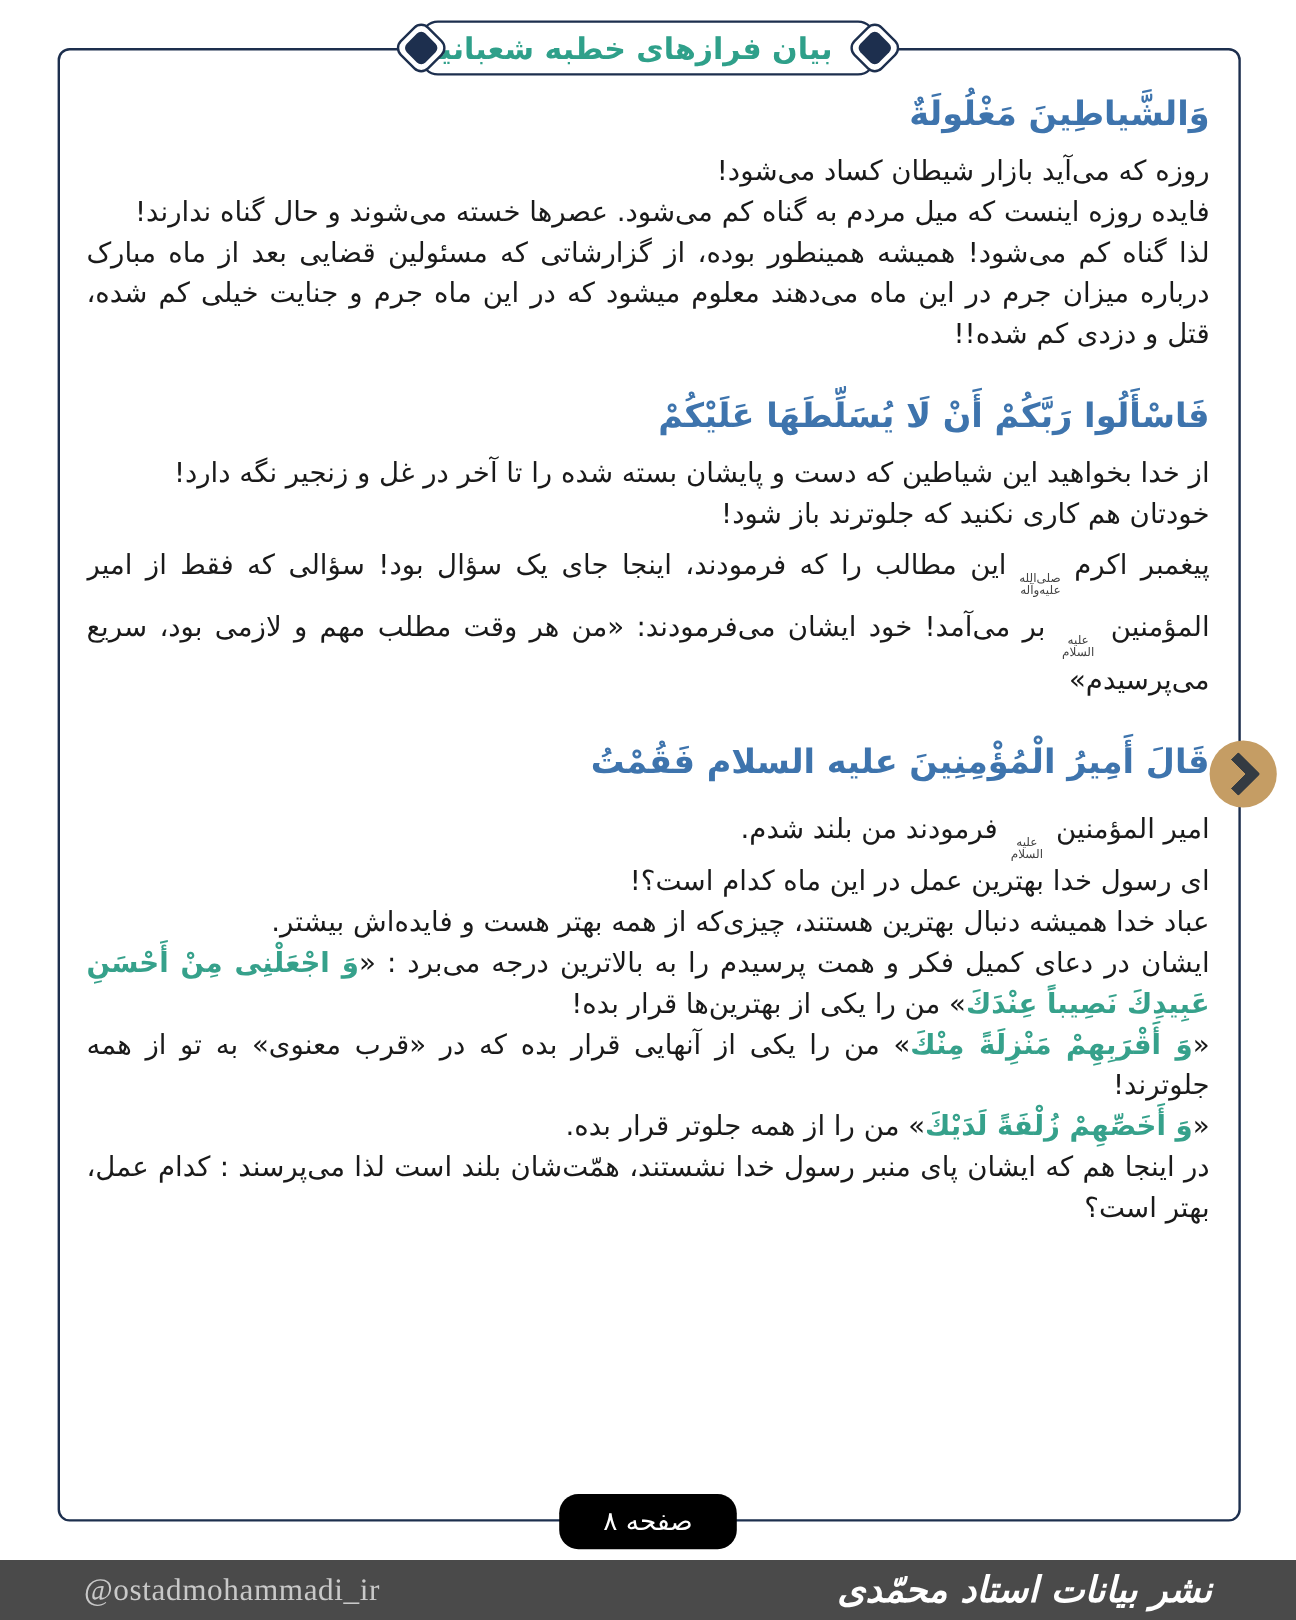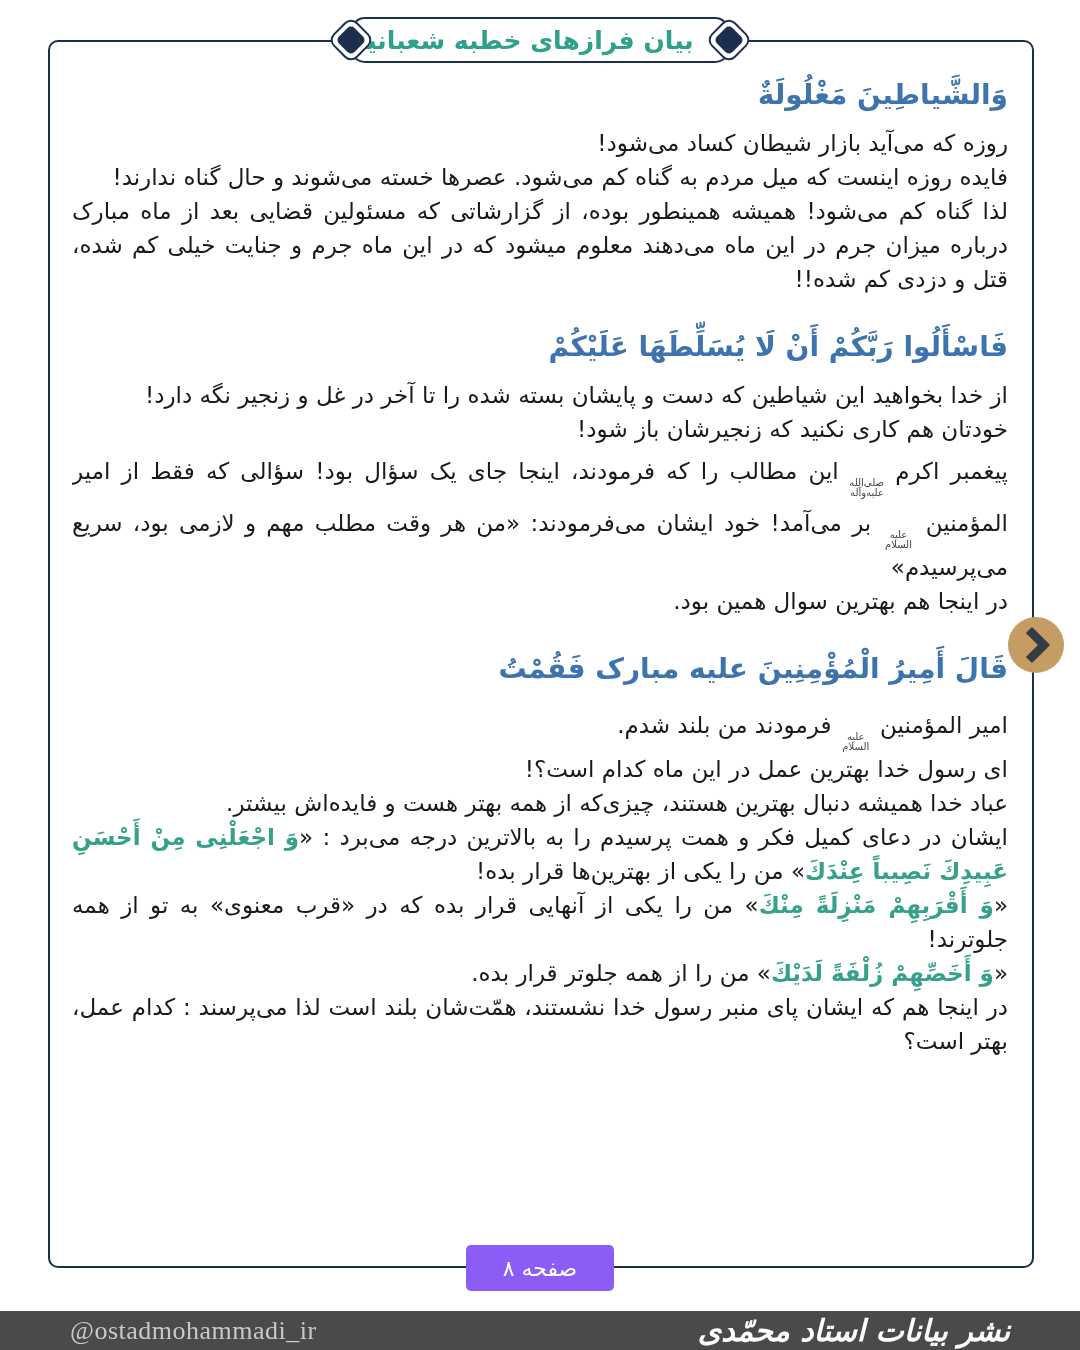--- a/index.html
+++ b/index.html
@@ -56,27 +56,27 @@
     background:#c59d64;z-index:6;display:flex;align-items:center;justify-content:center;
     cursor:pointer;
   }
   .chev{
     width:17px;height:17px;border-top:9px solid #343b42;border-right:9px solid #343b42;
     transform:rotate(45deg);margin-right:9px;border-radius:2px;
   }
   
   .page-pill{
     position:absolute;left:50%;top:1245px;transform:translateX(-50%);
-    min-width:148px;height:46px;background:#8b5cf6;border-radius:5px;
+    min-width:148px;height:46px;background:#000000;border-radius:16px;
     display:flex;align-items:center;justify-content:center;z-index:4;
   }
   .page-pill span{color:#ffffff;font-size:22px;direction:rtl;}
   
   .footer{
-    position:absolute;left:0;bottom:0;width:1080px;height:39px;background:#4a4a4a;
+    position:absolute;left:0;bottom:0;width:1080px;height:50px;background:#4a4a4a;
     display:flex;align-items:center;justify-content:space-between;
     padding:0 70px;box-sizing:border-box;
   }
   .handle{
     color:#c9c9c9;font-family:"Liberation Serif","DejaVu Serif",serif;
     font-size:26px;letter-spacing:0.5px;
   }
   .brand{
     color:#ffffff;font-size:30px;font-weight:bold;font-style:italic;
     direction:rtl;white-space:nowrap;
@@ -98,27 +98,26 @@
   <section>
     <h2 class="ar first">وَالشَّیاطِینَ مَغْلُولَةٌ</h2>
     <p>روزه که می‌آید بازار شیطان کساد می‌شود!</p>
     <p>فایده روزه اینست که میل مردم به گناه کم می‌شود. عصرها خسته می‌شوند و حال گناه ندارند!</p>
     <p>لذا گناه کم می‌شود! همیشه همینطور بوده، از گزارشاتی که مسئولین قضایی بعد از ماه مبارک درباره میزان جرم در این ماه می‌دهند معلوم میشود که در این ماه جرم و جنایت خیلی کم شده، قتل و دزدی کم شده!!</p>
   </section>
 
   <section>
     <h2 class="ar">فَاسْأَلُوا رَبَّكُمْ أَنْ لَا يُسَلِّطَهَا عَلَيْكُمْ</h2>
     <p>از خدا بخواهید این شیاطین که دست و پایشان بسته شده را تا آخر در غل و زنجیر نگه دارد!</p>
-    <p>خودتان هم کاری نکنید که زنجیرشان باز شود!</p>
+    <p>خودتان هم کاری نکنید که جلوترند باز شود!</p>
     <p><span>پیغمبر اکرم </span><span class="hon">صلی‌الله علیه‌وآله</span><span> این مطالب را که فرمودند، اینجا جای یک سؤال بود! سؤالی که فقط از امیر المؤمنین </span><span class="hon">علیه السلام</span><span> بر می‌آمد! خود ایشان می‌فرمودند: «من هر وقت مطلب مهم و لازمی بود، سریع می‌پرسیدم»</span></p>
-    <p>در اینجا هم بهترین سوال همین بود.</p>
   </section>
 
   <section>
-    <h2 class="ar">قَالَ أَمِيرُ الْمُؤْمِنِينَ عليه مبارک فَقُمْتُ</h2>
+    <h2 class="ar">قَالَ أَمِيرُ الْمُؤْمِنِينَ عليه السلام فَقُمْتُ</h2>
     <p><span>امیر المؤمنین </span><span class="hon">علیه السلام</span><span> فرمودند من بلند شدم.</span></p>
   </section>
 
   <section>
     <p>ای رسول خدا بهترین عمل در این ماه کدام است؟!</p>
     <p>عباد خدا همیشه دنبال بهترین هستند، چیزی‌که از همه بهتر هست و فایده‌اش بیشتر.</p>
     <p><span>ایشان در دعای کمیل فکر و همت پرسیدم را به بالاترین درجه می‌برد : «</span><span class="gq">وَ اجْعَلْنِی مِنْ أَحْسَنِ عَبِیدِكَ نَصِیباً عِنْدَكَ</span><span>» من را یکی از بهترین‌ها قرار بده!</span></p>
     <p><span>«</span><span class="gq">وَ أَقْرَبِهِمْ مَنْزِلَةً مِنْكَ</span><span>» من را یکی از آنهایی قرار بده که در «قرب معنوی» به تو از همه جلوترند!</span></p>
     <p><span>«</span><span class="gq">وَ أَخَصِّهِمْ زُلْفَةً لَدَیْكَ</span><span>» من را از همه جلوتر قرار بده.</span></p>
     <p>در اینجا هم که ایشان پای منبر رسول خدا نشستند، همّت‌شان بلند است لذا می‌پرسند : کدام عمل، بهتر است؟</p>

